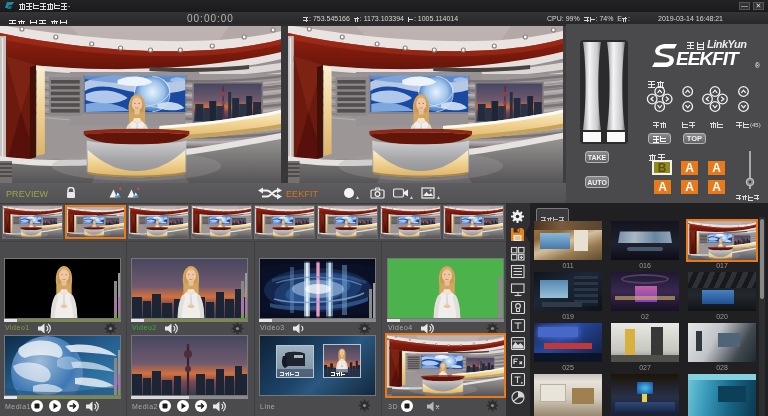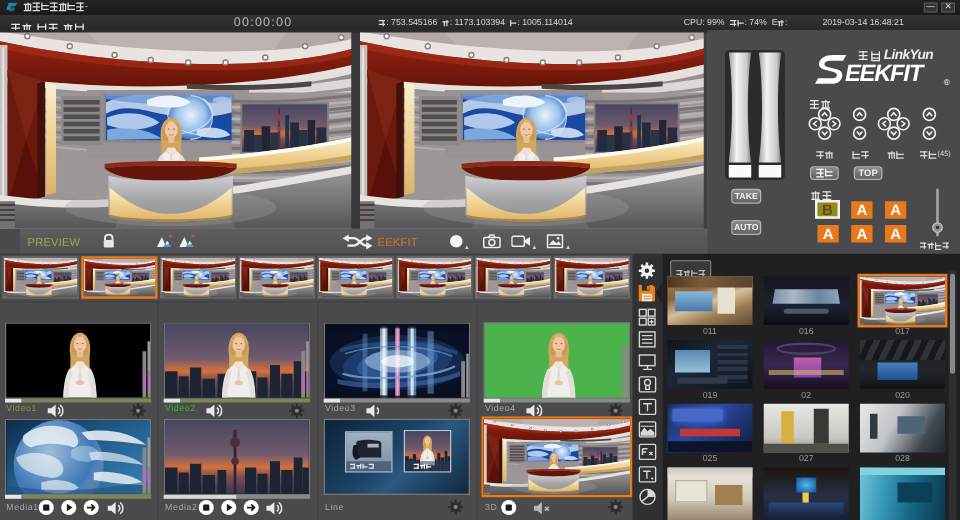--- a/index.html
+++ b/index.html
@@ -28,21 +28,21 @@
 
 #titlebar{left:0;top:0;width:768px;height:12px;background:linear-gradient(#232325,#1a1a1c)}
 #menubar{left:0;top:12px;width:768px;height:12px;background:linear-gradient(#343436,#28282a)}
 .wbtn{position:absolute;top:2px;width:11px;height:8px;background:#333335;border:1px solid #555;color:#ddd;font-size:7px;line-height:6px;text-align:center}
 
 #preview{left:0;top:24px;width:286px;height:159px;background:#777}
 #program{left:288px;top:24px;width:278px;height:159px;background:#777}
 
 #rpanel{left:566px;top:24px;width:202px;height:181px;background:#4a4a4c}
 
-#labelbar{left:16px;top:183px;width:566px;height:20px;background:linear-gradient(#5d5d60,#525255)}
+#labelbar{left:0;top:183px;width:566px;height:20px;background:linear-gradient(#5d5d60,#525255)}
 
 #bottomleft{left:0;top:203px;width:506px;height:213px;background:#4b4b4d}
 
 #toolbar{left:506px;top:203px;width:24px;height:213px;background:#303032}
 
 #gallery{left:530px;top:203px;width:238px;height:213px;background:#202022}
 .thumbwrap{position:absolute;border:1px solid #6a6a6a}
 .gthumb{position:absolute;overflow:hidden;background:#111}
 .glabel{position:absolute;color:#9a9a9a;font-size:7px;width:68px;text-align:center}
 .vframe{position:absolute;border:1px solid #767678;overflow:hidden;background:#000}

